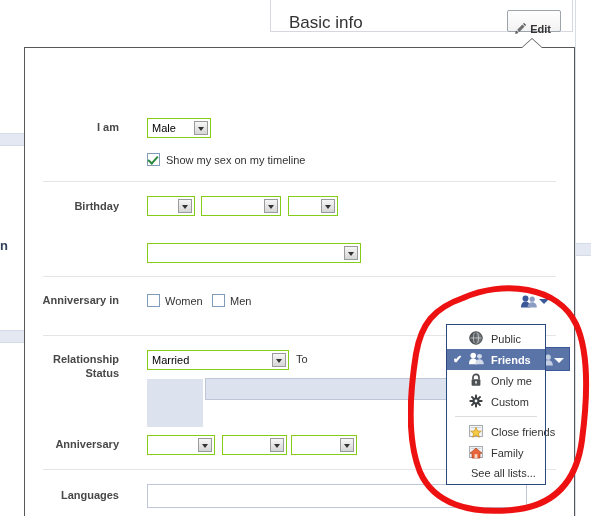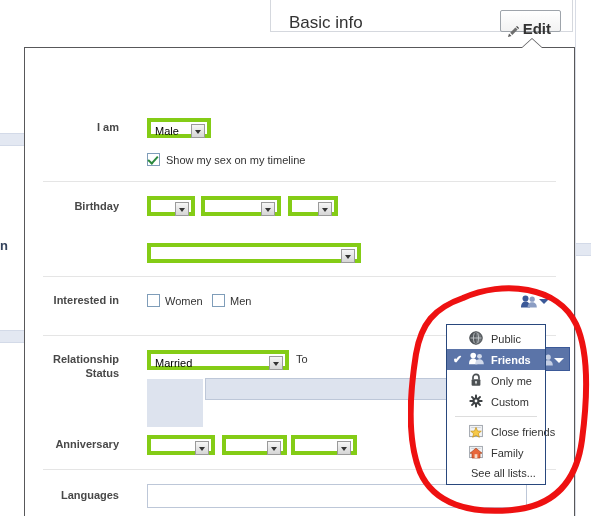--- a/index.html
+++ b/index.html
@@ -86,21 +86,21 @@
     right: 11px;
     top: 10px;
     height: 22px;
     padding: 15px 9px 0 7px;
     display: flex;
     align-items: center;
     gap: 4px;
     background: linear-gradient(to bottom, #ffffff, #f2f2f2);
     border: 1px solid #9ea4ab;
     border-radius: 2px;
-    font-size: 15px;
+    font-size: 11px;
     font-weight: bold;
     color: #333333;
     box-sizing: border-box;
     cursor: pointer;
   }
   #edit-button .pencil {
     display: inline-block;
     width: 11px;
     height: 11px;
     position: relative;
@@ -165,21 +165,21 @@
     line-height: 14px;
     width: 88px;
     left: 6px;
   }
 
   
   .fb-select {
     position: absolute;
     height: 20px;
     background: #ffffff;
-    border: 4px solid #84cc16;
+    border: 1px solid #84cc16;
     box-sizing: border-box;
     font-size: 11px;
     color: #000000;
     cursor: pointer;
   }
   .fb-select .sel-text {
     position: absolute;
     left: 4px;
     top: 3px;
     white-space: nowrap;
@@ -412,21 +412,21 @@
       <span class="sel-text"></span>
       <span class="sel-arrow"></span>
     </div>
     <div class="fb-select" style="left:122px; top:195px; width:214px;">
       <span class="sel-arrow"></span>
     </div>
     <div class="row-sep" style="top:228px;"></div>
   </div>
 
   <div class="form-row">
-    <div class="row-label" style="top:245px;">Interested in</div>
+    <div class="row-label" style="top:245px;">Anniversary in</div>
     <div class="fb-checkbox" style="left:122px; top:246px;"></div>
     <div class="cb-label" style="left:140px; top:247px;text-align:right;">Women</div>
     <div class="fb-checkbox" style="left:187px; top:246px;"></div>
     <div class="cb-label" style="left:205px; top:247px;">Men</div>
 
     <div class="audience-btn" style="left:494px; top:245px;">
       <span class="aud-people">
         <svg width="16" height="13" viewBox="0 0 16 13">
           <circle cx="4.5" cy="3.4" r="3" fill="#3b5998"></circle>
           <path d="M0 12.5 C0 8.4 2 6.6 4.5 6.6 C7 6.6 9 8.4 9 12.5 Z" fill="#3b5998"></path>

